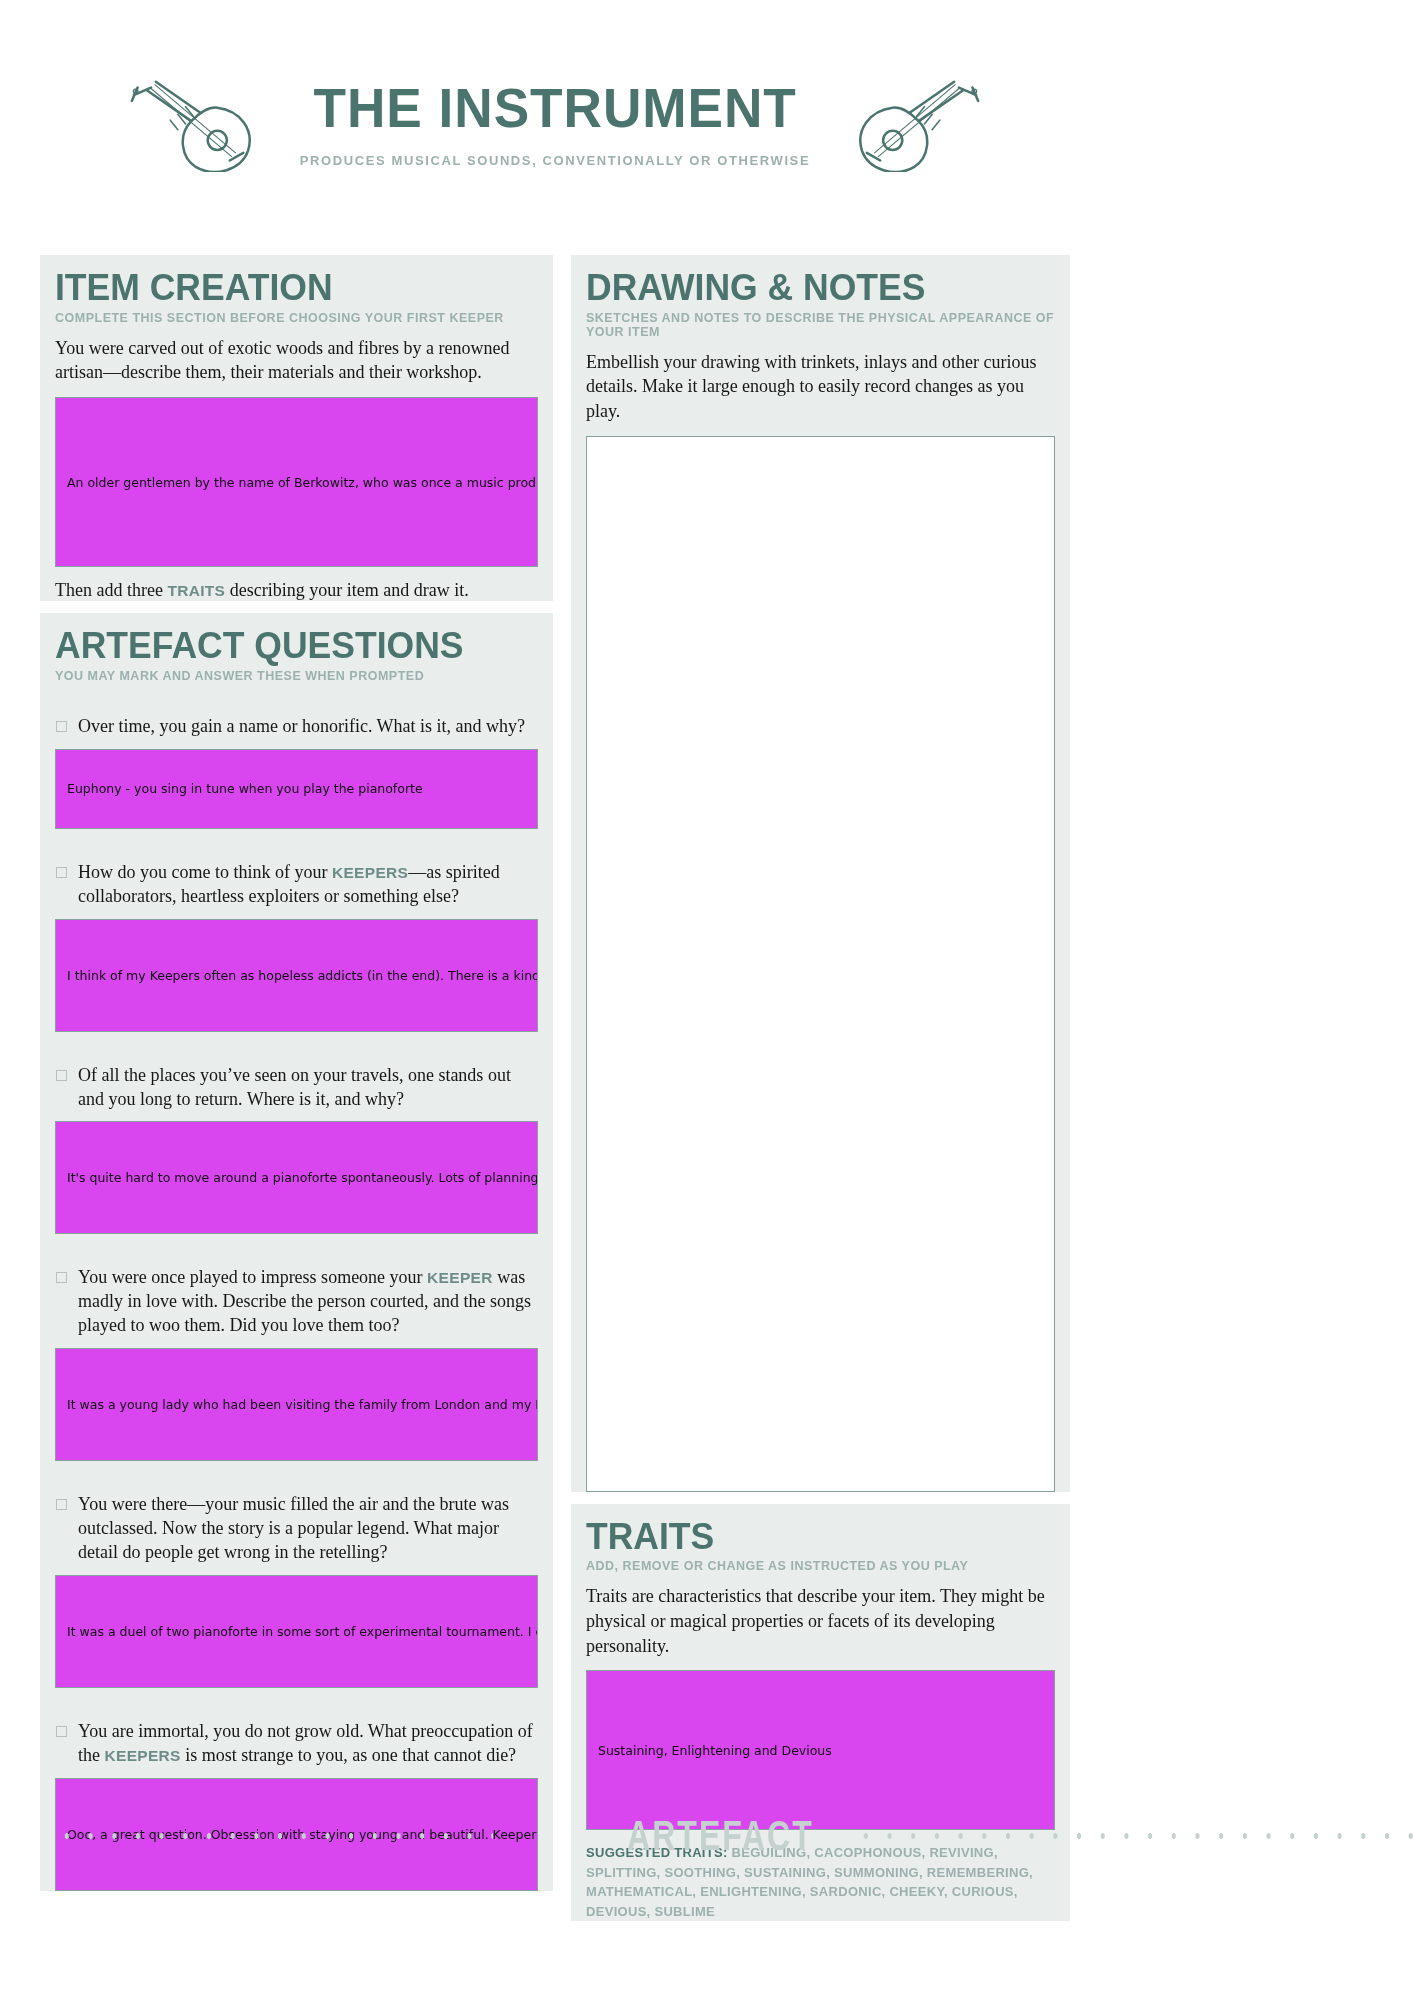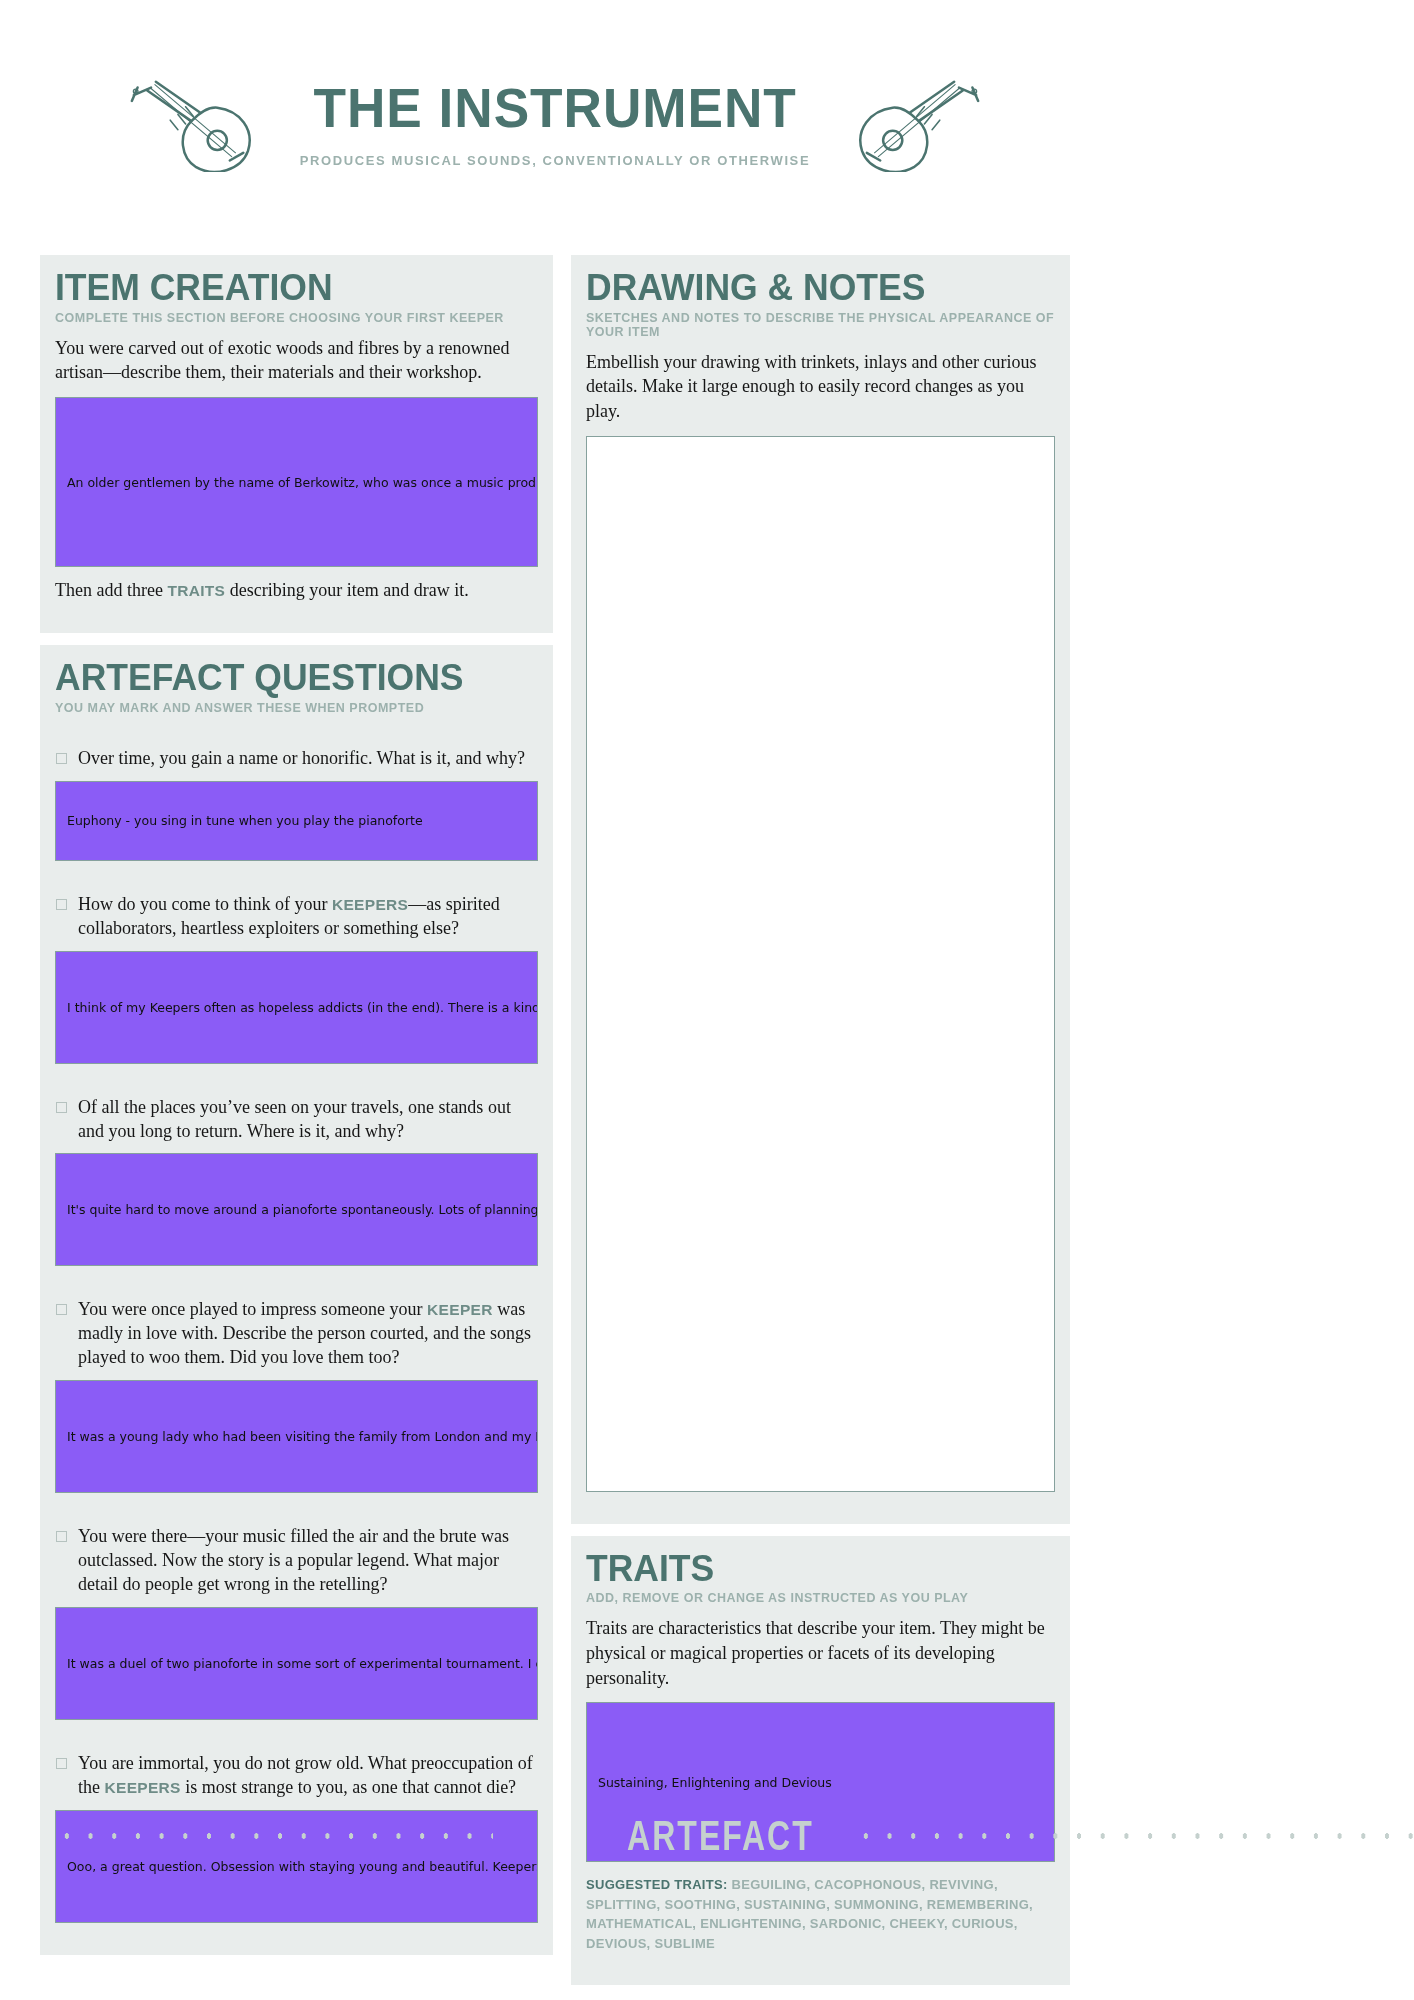--- a/index.html
+++ b/index.html
@@ -15,30 +15,30 @@
   .main-title { font-size:56px; font-weight:700; color:#4b746f; letter-spacing:1px;
                 line-height:1; white-space:nowrap; transform:scaleX(.95); transform-origin:50% 50%; }
   .main-sub { margin-top:17px; font-size:13px; font-weight:700; color:#9cb1ad;
               letter-spacing:1.6px; white-space:nowrap; }
 
   
   .content { position:absolute; top:255px; left:40px; width:1030px; display:flex;
              gap:18px; align-items:flex-start; }
   .col-left  { width:513px; flex:0 0 auto; }
   .col-right { width:499px; flex:0 0 auto; }
-  .section { background:#e9edec; padding:14px 15px 32px 15px; box-sizing:border-box; }
+  .section { background:#e9edec; padding:14px 15px 0 15px; box-sizing:border-box; }
   .section + .section { margin-top:12px; }
   .sec-title { margin:0; font-size:37px; font-weight:700; color:#4b746f; line-height:1.02;
                transform:scaleX(.96); transform-origin:0 50%; white-space:nowrap; }
   .sec-sub { margin-top:4px; font-size:12.5px; font-weight:700; color:#9cb1ad;
              letter-spacing:.5px; }
   .prompt { margin-top:11px; font-family:"Liberation Serif", serif; font-size:18px;
             line-height:1.37; color:#161616; }
 
-  .field { margin-top:12px; background:#8b5cf6; border:1px solid #86a19d;
+  .field { margin-top:12px; background:#d946ef; border:1px solid #86a19d;
            display:flex; align-items:center; padding:0 11px; overflow:hidden;
            box-sizing:border-box; }
   .answer { font-family:"DejaVu Sans", sans-serif; font-size:12.5px; color:#101010;
             white-space:nowrap; }
   .h80  { height:80px; }
   .h113 { height:113px; }
   .h170 { height:170px; }
   .h140 { height:160px; }
 
   .kw { font-family:"Liberation Sans", sans-serif; font-weight:700; font-size:15.5px;

